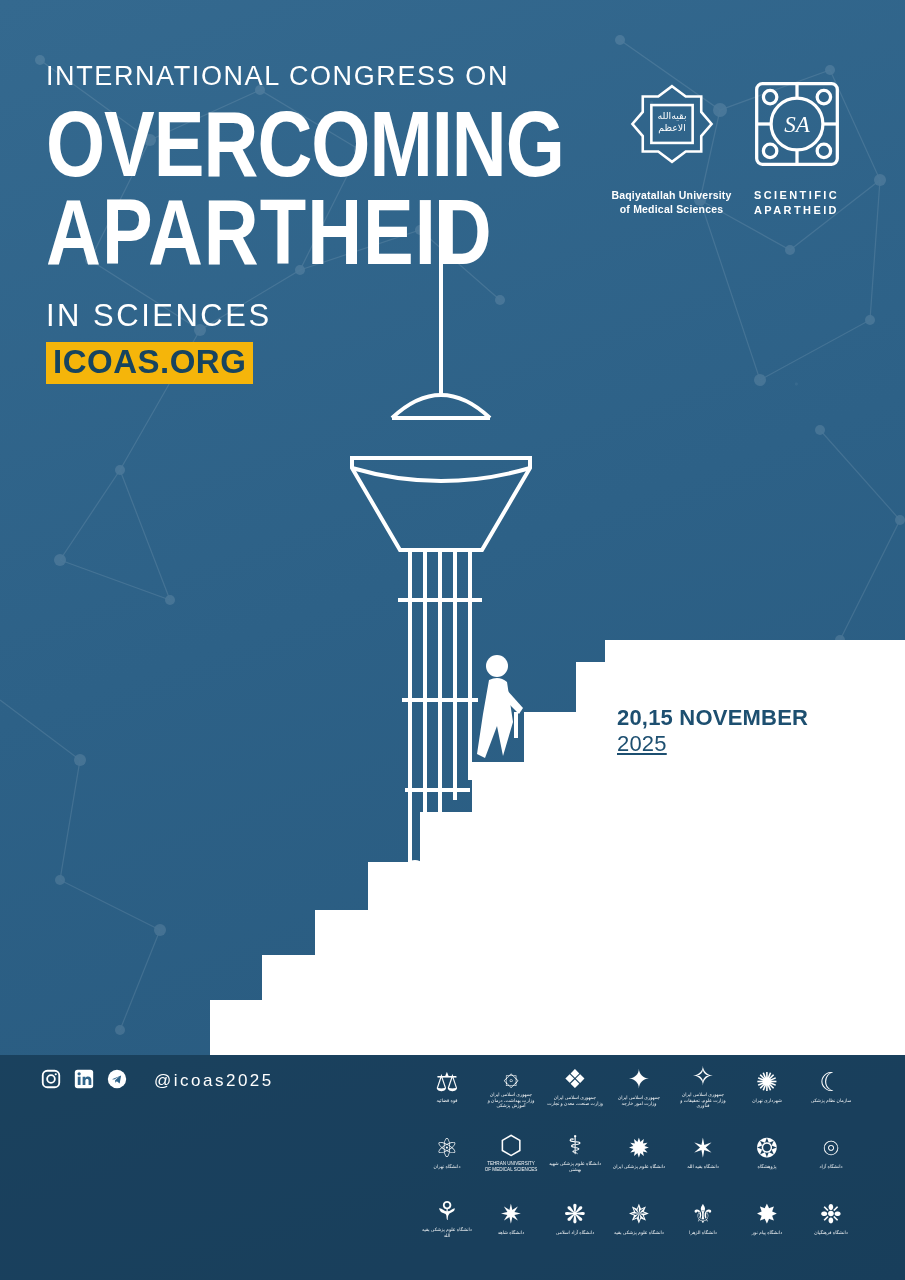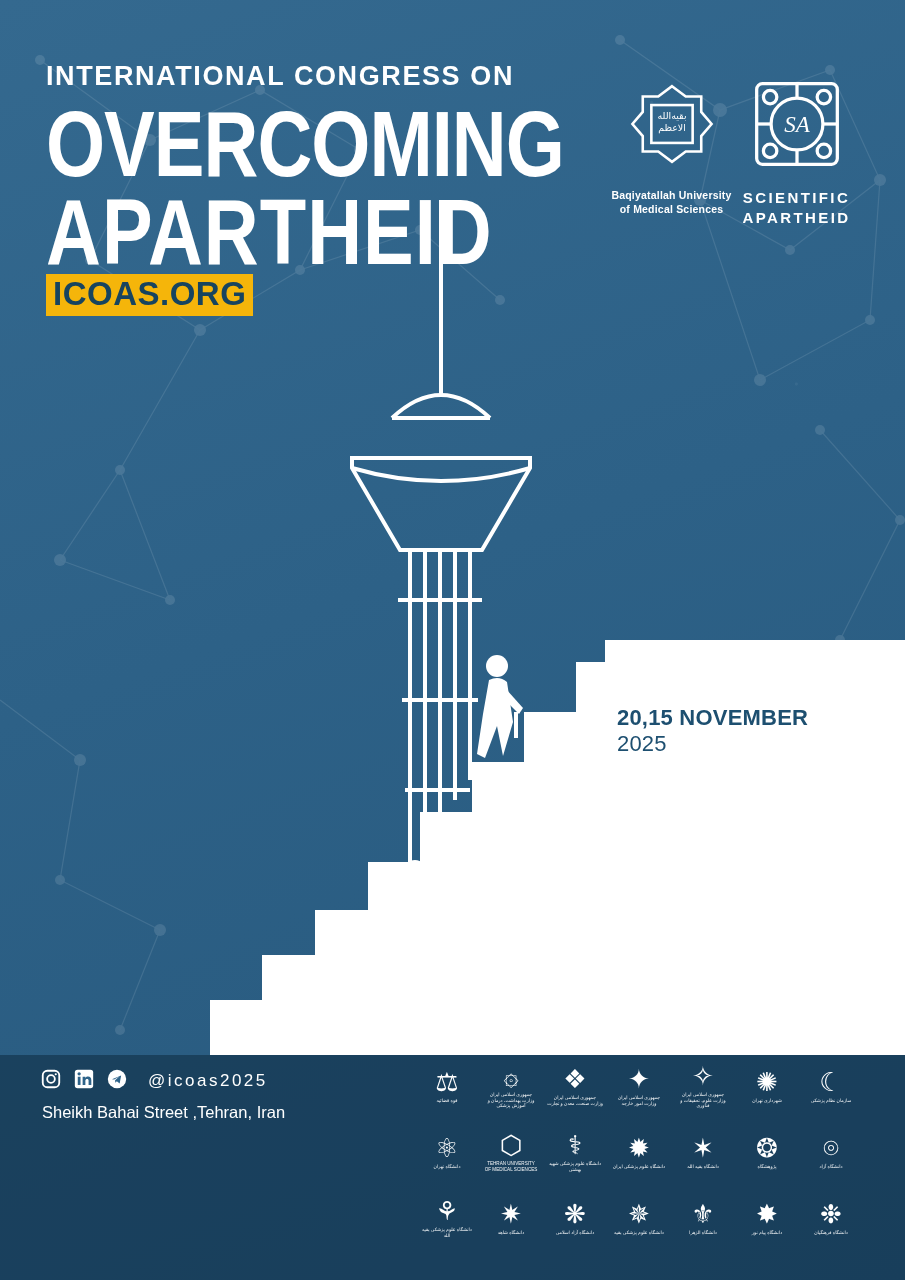--- a/index.html
+++ b/index.html
@@ -40,21 +40,21 @@
     color: #ffffff;
   }
   .t-first {
     font-size: 40px;
     font-weight: bold;
     letter-spacing: 1.5px;
     line-height: 1.05;
   }
   .t-intl {
     font-size: 27px;
-    font-weight: 700;
+    font-weight: 400;
     letter-spacing: 1.6px;
     margin-top: 6px;
     line-height: 1.1;
   }
   .t-big {
     font-size: 76px;
     font-weight: bold;
     letter-spacing: -1px;
     line-height: 0.95;
     margin-top: 8px;
@@ -101,42 +101,42 @@
   }
   .logo-block { text-align: center; color: #ffffff; width: 125px; }
   .logo-mark { height: 92px; display: flex; align-items: center; justify-content: center; }
   .logo-cap {
     font-size: 10.5px;
     line-height: 1.35;
     font-weight: bold;
     margin-top: 18px;
     letter-spacing: 0.2px;
   }
-  .logo-cap.spaced { letter-spacing: 2.4px; font-size: 15px; }
+  .logo-cap.spaced { letter-spacing: 2.4px; font-size: 11px; }
 
   
   .art { position: absolute; inset: 0; pointer-events: none; }
 
   
   .venue {
     position: absolute;
     left: 605px;
     top: 700px;
     width: 252px;
     color: #ffffff;
   }
   .venue-date {
     background: #ffffff;
     color: #1d4f70;
     font-size: 22px;
     font-weight: bold;
     padding: 5px 10px 6px 12px;
     letter-spacing: 0.2px;
   }
-  .venue-date .yr { font-weight: normal; }
+  .venue-date .yr { font-weight: normal; text-decoration: underline; }
   .venue-box {
     border: 2px solid #ffffff;
     border-top: none;
     padding: 6px 12px 9px 12px;
   }
   .venue-city {
     font-size: 20px;
     letter-spacing: 2px;
     font-weight: 400;
   }
@@ -178,21 +178,21 @@
   }
   .contact {
     position: absolute;
     left: 40px;
     top: 1068px;
     color: #ffffff;
     width: 340px;
   }
   .c-row { display: flex; align-items: center; gap: 10px; margin-bottom: 9px; }
   .c-social { display: flex; gap: 11px; align-items: center; }
-  .c-handle { font-size: 17px; letter-spacing: 2.5px; margin-left: 10px; }
+  .c-handle { font-size: 17px; letter-spacing: 2.5px; margin-left: 16px; }
   .c-text { font-size: 16.5px; }
   .c-addr { font-size: 16.5px; margin-top: 4px; padding-left: 2px; }
 
   .sponsors {
     position: absolute;
     right: 26px;
     top: 1058px;
     width: 460px;
     display: flex;
     flex-wrap: wrap;
@@ -298,20 +298,21 @@
         <path d="M404 888 q14 -8 24 4 l10 26 -10 8 -12 -18 -4 38 -12 28 -10 -4 8 -34 z"></path>
         <path d="M426 892 l22 -14 5 8 -22 18 z"></path>
       </g>
     </svg>
   </div>
 
   <div class="header">
     <div class="t-intl">INTERNATIONAL CONGRESS ON</div>
     <div class="t-big">OVERCOMING</div>
     <div class="t-big2">APARTHEID</div>
+    <div class="t-insci">IN SCIENCES</div>
     <div><span class="t-url">ICOAS.ORG</span></div>
   </div>
 
   <div class="top-logos">
     <div class="logo-block">
       <div class="logo-mark">
         <svg width="86" height="86" viewBox="0 0 100 100">
           <g fill="none" stroke="#ffffff" stroke-width="3">
             <path d="M50 6 L66 18 L84 18 L84 36 L96 50 L84 64 L84 82 L66 82 L50 94 L34 82 L16 82 L16 64 L4 50 L16 36 L16 18 L34 18 Z"></path>
             <rect x="26" y="28" width="48" height="44"></rect>
@@ -392,21 +393,20 @@
         </span>
         <span>
           <svg width="22" height="22" viewBox="0 0 24 24">
             <circle cx="12" cy="12" r="10" fill="#ffffff"></circle>
             <path d="M6.5 12.2l10-4-1.6 8.6-3.1-2.3-1.6 1.5-.3-2.6 4.6-4.2-5.6 3.4z" fill="#2e6389"></path>
           </svg>
         </span>
       </div>
       <span class="c-handle">@icoas2025</span>
     </div>
-    <div class="c-addr">Sheikh Bahai Street ,Tehran, Iran</div>
   </div>
 
   <div class="sponsors">
     <div class="sp">
         <span class="sp-mark">⚖</span>
         <span class="sp-cap" style="white-space:pre-line">قوه قضائیه</span>
       </div>
     <div class="sp">
         <span class="sp-mark">۞</span>
         <span class="sp-cap" style="white-space:pre-line">جمهوری اسلامی ایران

